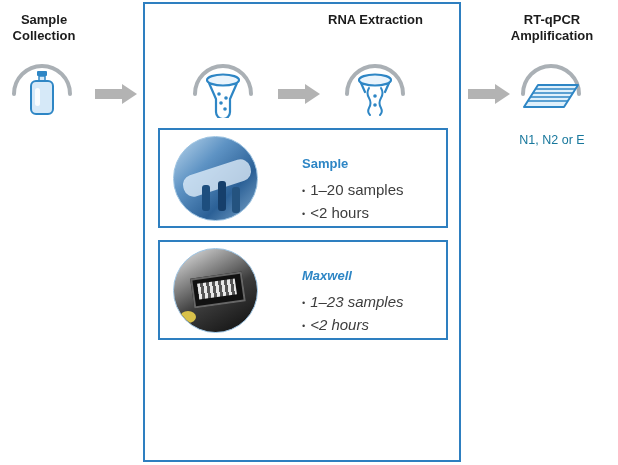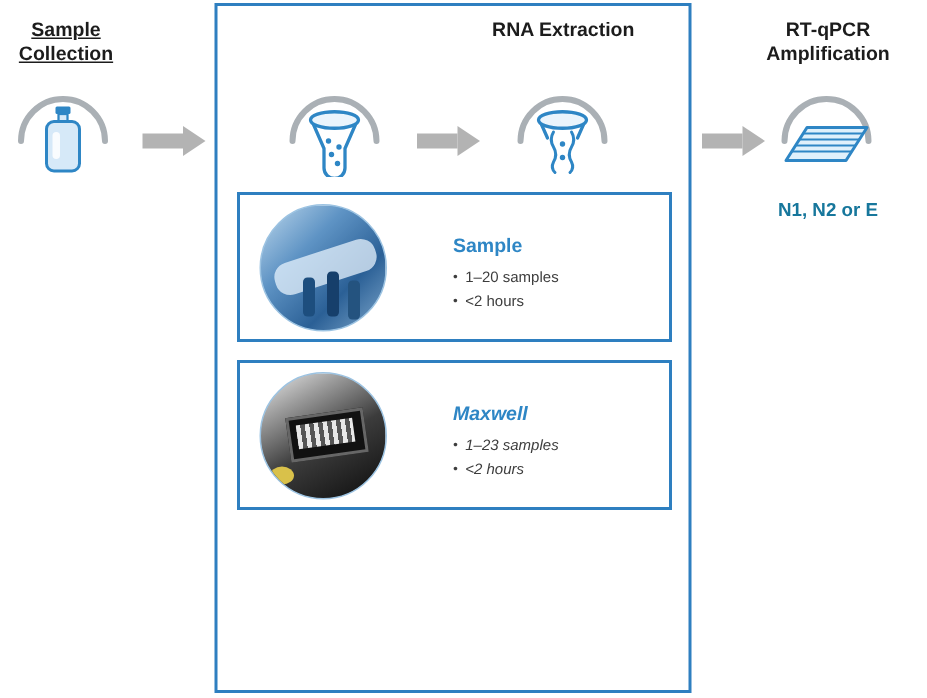--- a/index.html
+++ b/index.html
@@ -4,21 +4,21 @@
 <style>
   * { margin:0; padding:0; box-sizing:border-box; }
   body { background:#fff; font-family:"Liberation Sans", sans-serif; }
   .canvas { position:relative; width:618px; height:465px; background:#fff; overflow:hidden; }
 
   .step-header { position:absolute; text-align:center; font-weight:bold; font-size:13px; color:#1c1c1c; line-height:1.25; }
   #hdr-sample { left:0;   top:12; width:88;  }
   #hdr-virus  { left:156px; top:12px; width:132px; }
   #hdr-rna    { left:318px; top:12px; width:115px; }
   #hdr-pcr    { left:495px; top:12px; width:114px; }
-  #hdr-sample { left:0px; top:12px; width:88px;text-decoration:underline; }
+  #hdr-sample { left:0px; top:12px; width:88px; }
 
   .workflow-panel { position:absolute; left:143px; top:2px; width:318px; height:460px;
                     border:2px solid #2e7fc0; background:#fff; }
 
   .icon-wrap { position:absolute; width:72px; height:60px; }
   #icon-sample { left:6px;   top:58px; }
   #icon-virus  { left:187px; top:58px; }
   #icon-rna    { left:339px; top:58px; }
   #icon-pcr    { left:515px; top:58px; }
   .icon-wrap svg { position:absolute; }
@@ -31,21 +31,21 @@
   .arrow { position:absolute; top:84px; height:20px; width:44px; }
   .arrow .bar  { position:absolute; left:0; top:5px; width:27px; height:10px; background:#b3b3b3; }
   .arrow .head { position:absolute; left:27px; top:0; width:0; height:0;
                  border-top:10px solid transparent; border-bottom:10px solid transparent;
                  border-left:15px solid #b3b3b3; }
   #arrow-1 { left:95px; }
   #arrow-2 { left:278px; }
   #arrow-3 { left:468px; }
 
   .pcr-targets { position:absolute; left:495px; top:133px; width:114px; text-align:center;
-                 font-weight:bold; font-size:12.5px; color:#17779c; }
+                 font-weight:normal; font-size:12.5px; color:#17779c; }
 
   .method-card { position:absolute; left:158px; width:290px; height:100px;
                  border:2px solid #2e7fc0; background:#fff; }
   #card-0 { top:128px; }
   #card-1 { top:240px;font-style:italic; }
   #card-2 { top:352px; }
 
   .photo { position:absolute; left:13px; top:6px; width:85px; height:85px; border-radius:50%;
            overflow:hidden; border:1px solid #9cc3e2; }
   .photo .shape { position:absolute; }
@@ -64,21 +64,21 @@
                        background:repeating-linear-gradient(90deg,#e8e8e8 0 3px,#555 3px 6px);
                        transform:rotate(-8deg); }
   .photo-maxwell .s3 { left:6px; top:62px; width:16px; height:12px; background:#d9c14a; border-radius:50%; }
 
   .photo-plate { background:linear-gradient(160deg,#e4e7ea 0%,#aab6bf 35%,#5d7487 68%,#33516b 100%); }
   .photo-plate .s1 { left:6px; top:44px; width:74px; height:12px; background:#2f6ea8; transform:rotate(-6deg); }
   .photo-plate .s2 { left:14px; top:20px; width:56px; height:10px; background:#cfd9e0; transform:rotate(-4deg); }
   .photo-plate .s3 { left:30px; top:58px; width:40px; height:16px; background:#203e57; transform:rotate(-6deg); }
 
   .method-title { position:absolute; left:142px; top:26px; font-weight:bold; font-size:13px; color:#2e86c5; }
-  .bullet-list  { position:absolute; left:142px; top:48px; font-size:10px; color:#3d3d3d; line-height:1.55; }
+  .bullet-list  { position:absolute; left:142px; top:48px; font-size:15px; color:#3d3d3d; line-height:1.55; }
   .bullet-item::before { content:"•"; font-size:9px; color:#3d3d3d; margin-right:5px; position:relative; top:-1px; }
 </style>
 </head>
 <body>
 
 <div class="canvas">
 
   <div class="workflow-panel"></div>
 
   <div class="step-header" id="hdr-sample">Sample Collection</div>

